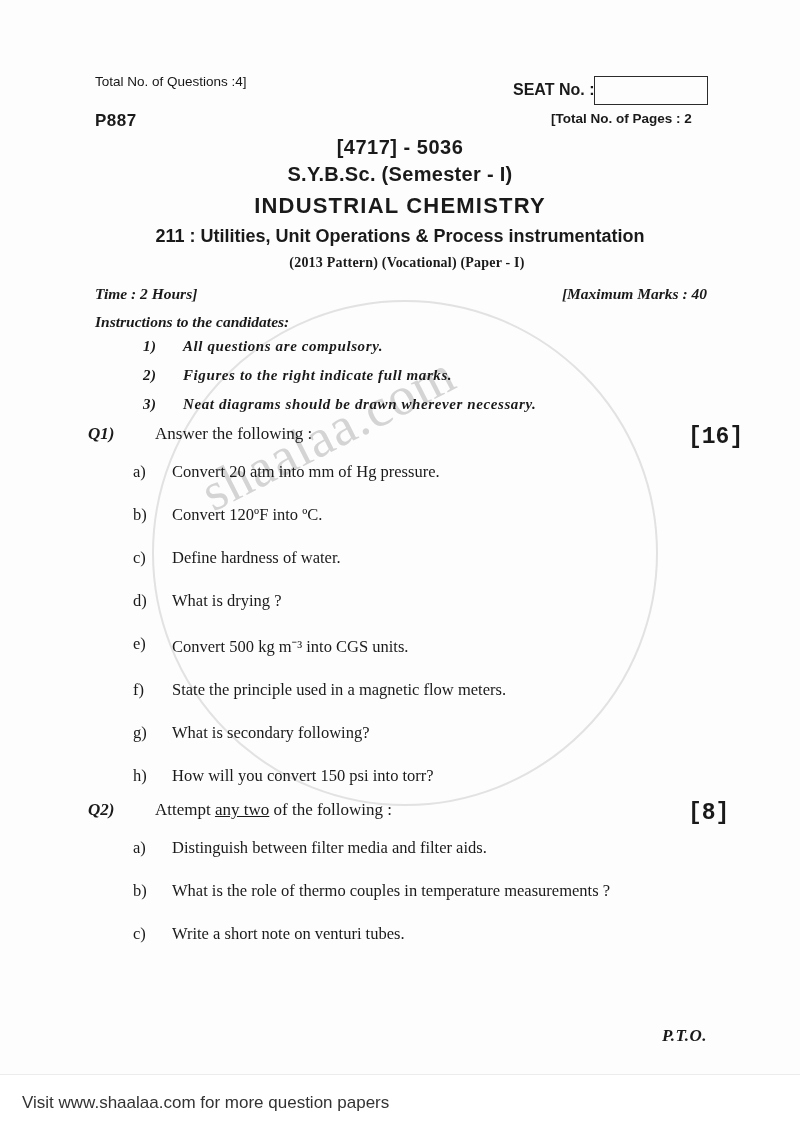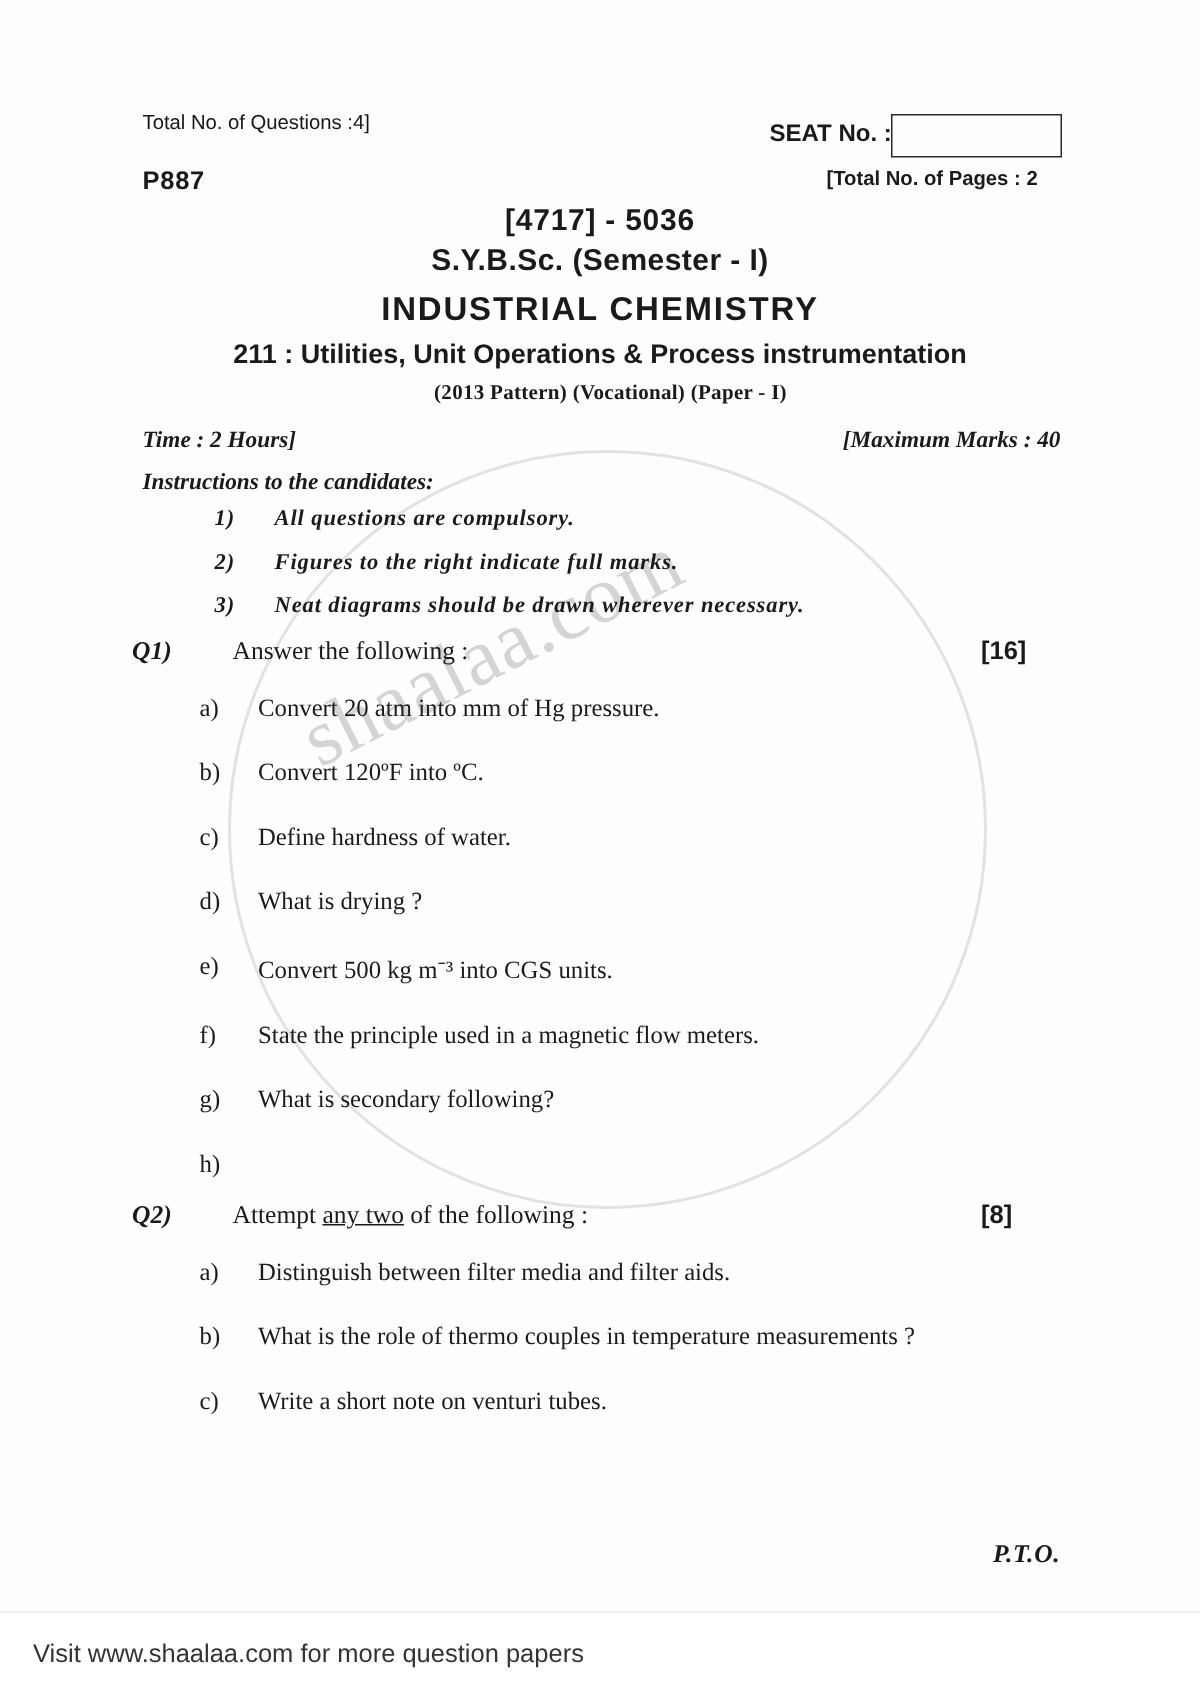--- a/index.html
+++ b/index.html
@@ -213,24 +213,24 @@
     font-weight: bold;
     font-size: 17px;
   }
   .q-text {
     margin-left: 44px;
     font-family: "Liberation Serif", serif;
     font-size: 17px;
   }
   .q-marks {
     position: absolute;
-    left: 654px;
-    font-family: Liberation Sans, sans-serif;
-    font-weight: bold;
-    font-size: 17px;
+    left: 688px;
+    font-family: Liberation Mono, monospace;
+    font-weight: bold;
+    font-size: 23px;
   }
   .sub-list {
     margin-top: 18px;
   }
   .sub-letter {
     position: absolute;
     left: 133px;
     font-family: "Liberation Serif", serif;
     font-size: 16.5px;
   }
@@ -348,20 +348,21 @@
         <div class="sub-row">
           <span class="sub-letter">f)</span>
           <span class="sub-text">State the principle used in a magnetic flow meters.</span>
         </div>
         <div class="sub-row">
           <span class="sub-letter">g)</span>
           <span class="sub-text">What is secondary following?</span>
         </div>
         <div class="sub-row">
           <span class="sub-letter">h)</span>
+          <span class="sub-text">How will you convert 150 psi into torr?</span>
         </div>
       </div>
     </div>
 
     <div class="qblock" style="top:800px;">
       <div class="q-head">
         <span class="q-label">Q2)</span>
         <span class="q-text"><span>Attempt </span><span class="underline-text">any two</span><span> of the following :</span></span>
         <span class="q-marks">[8]</span>
       </div>

